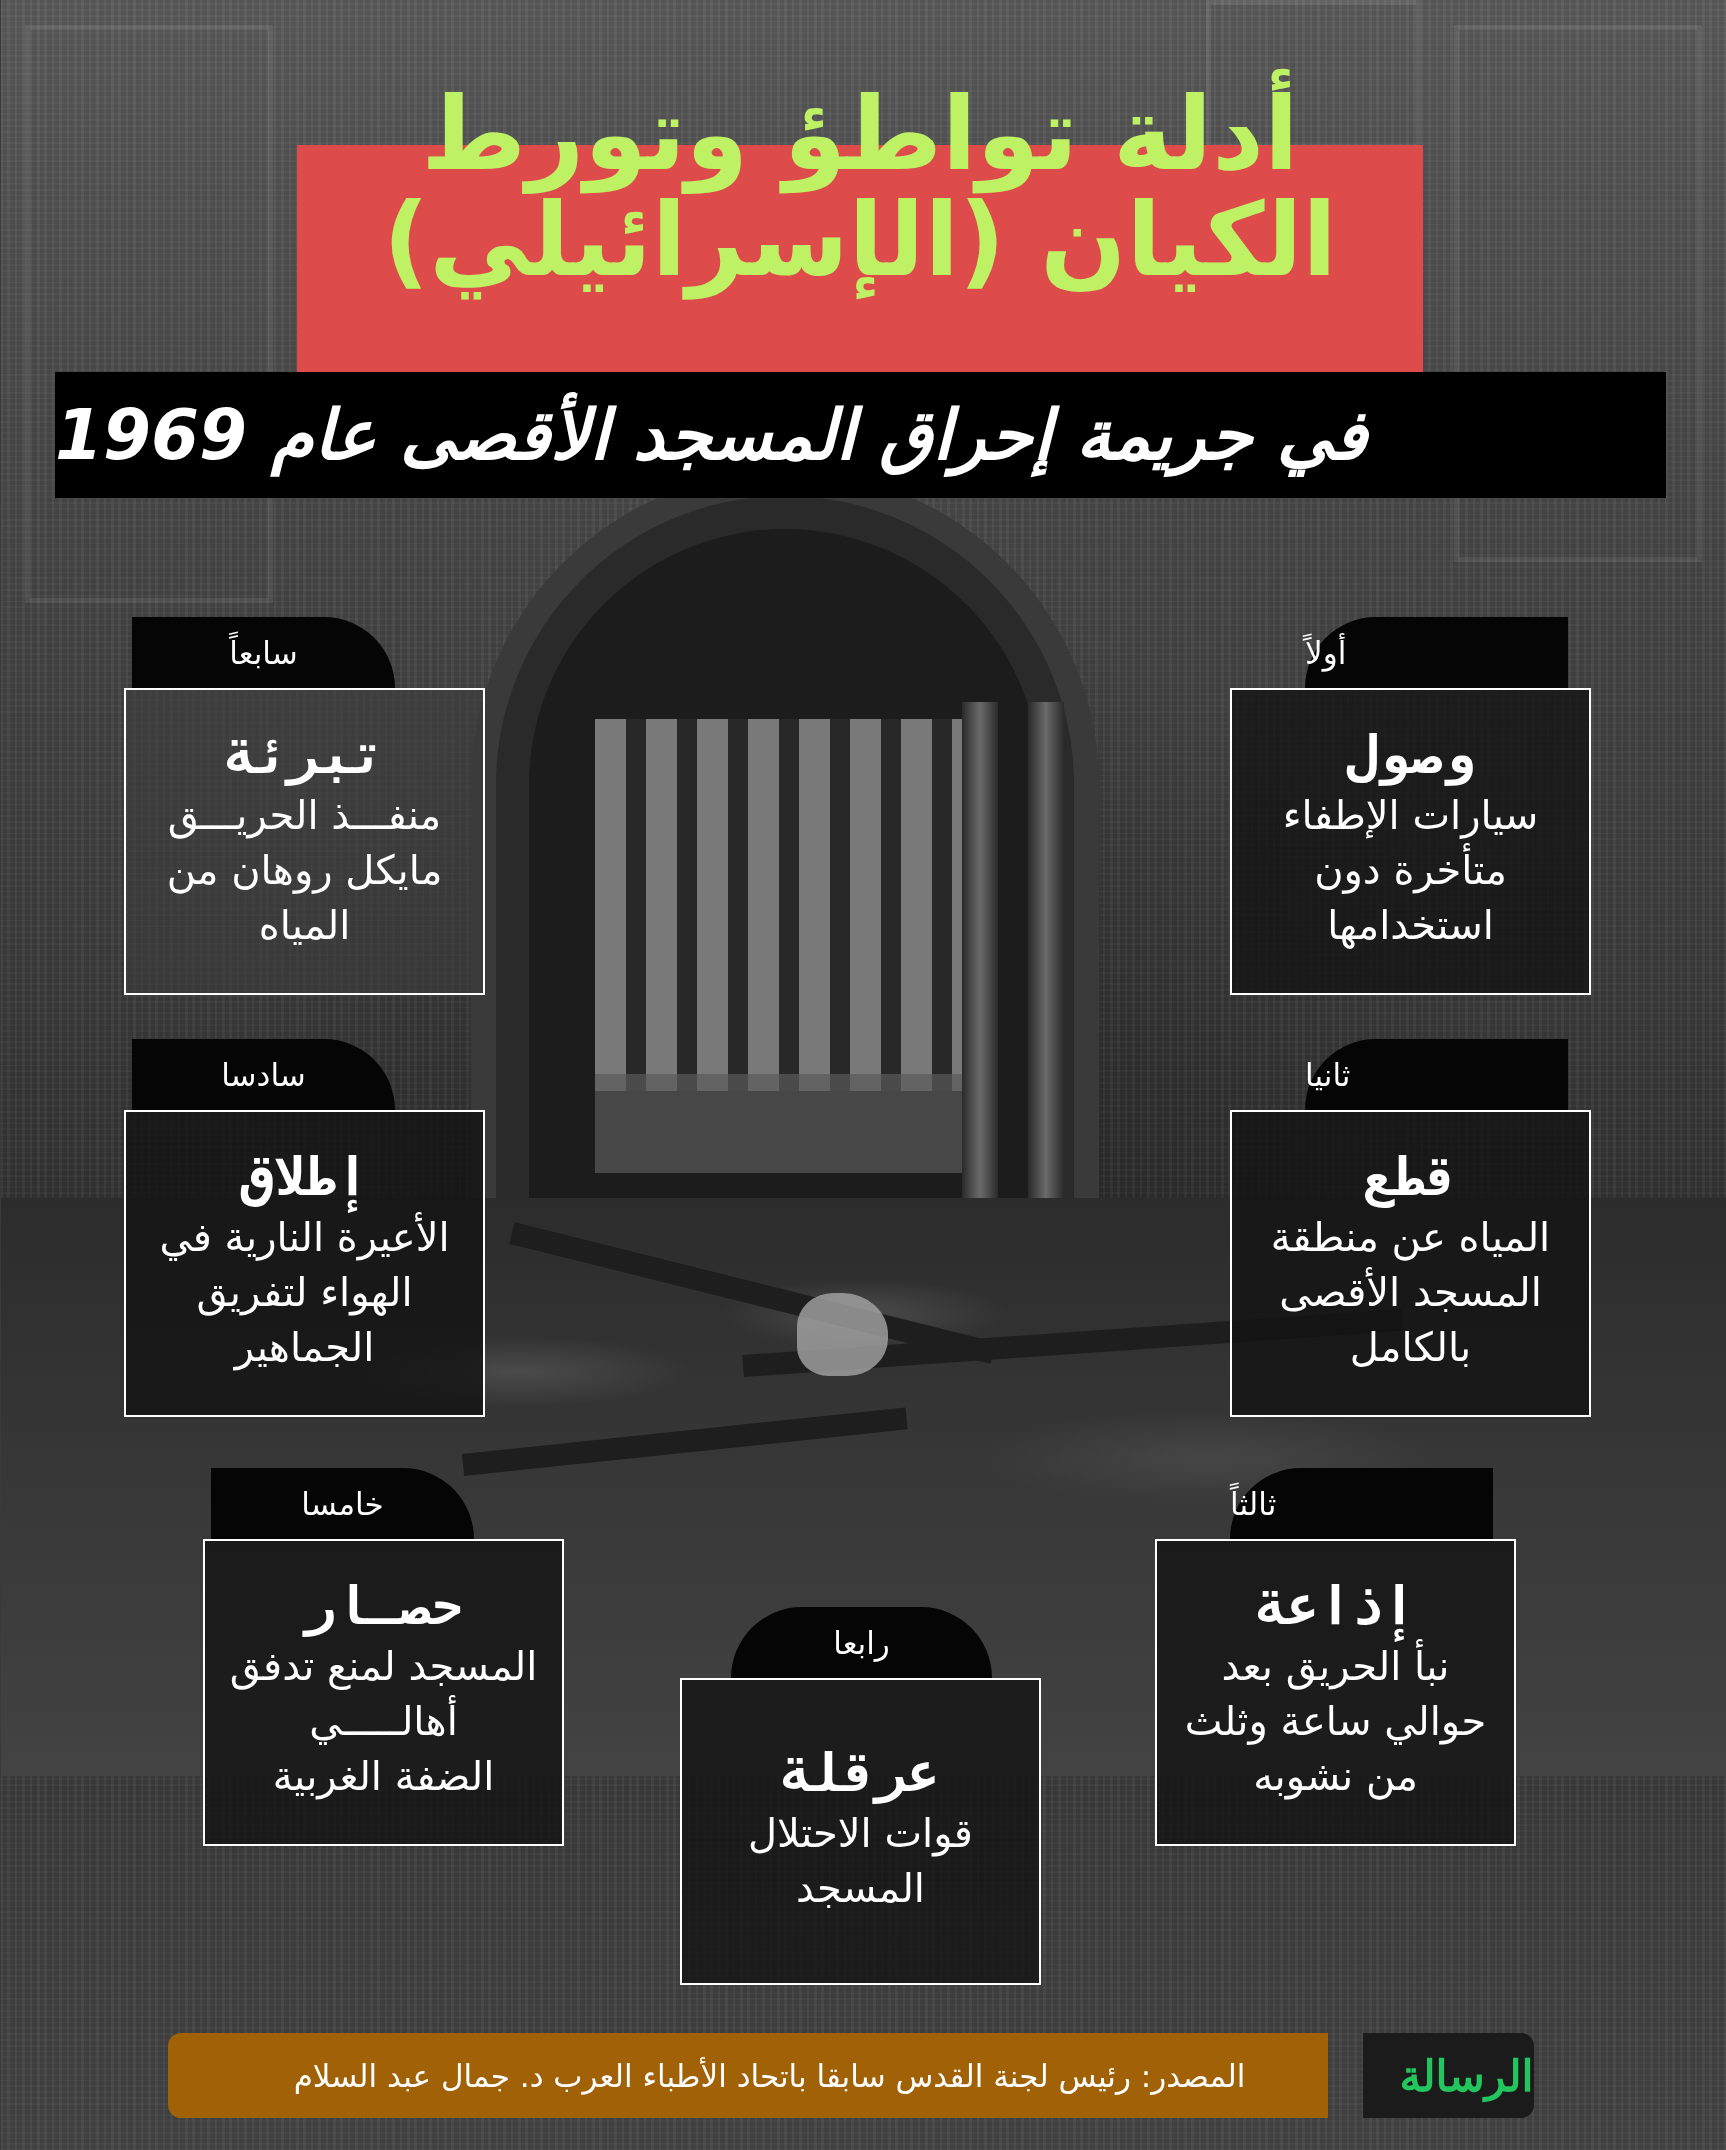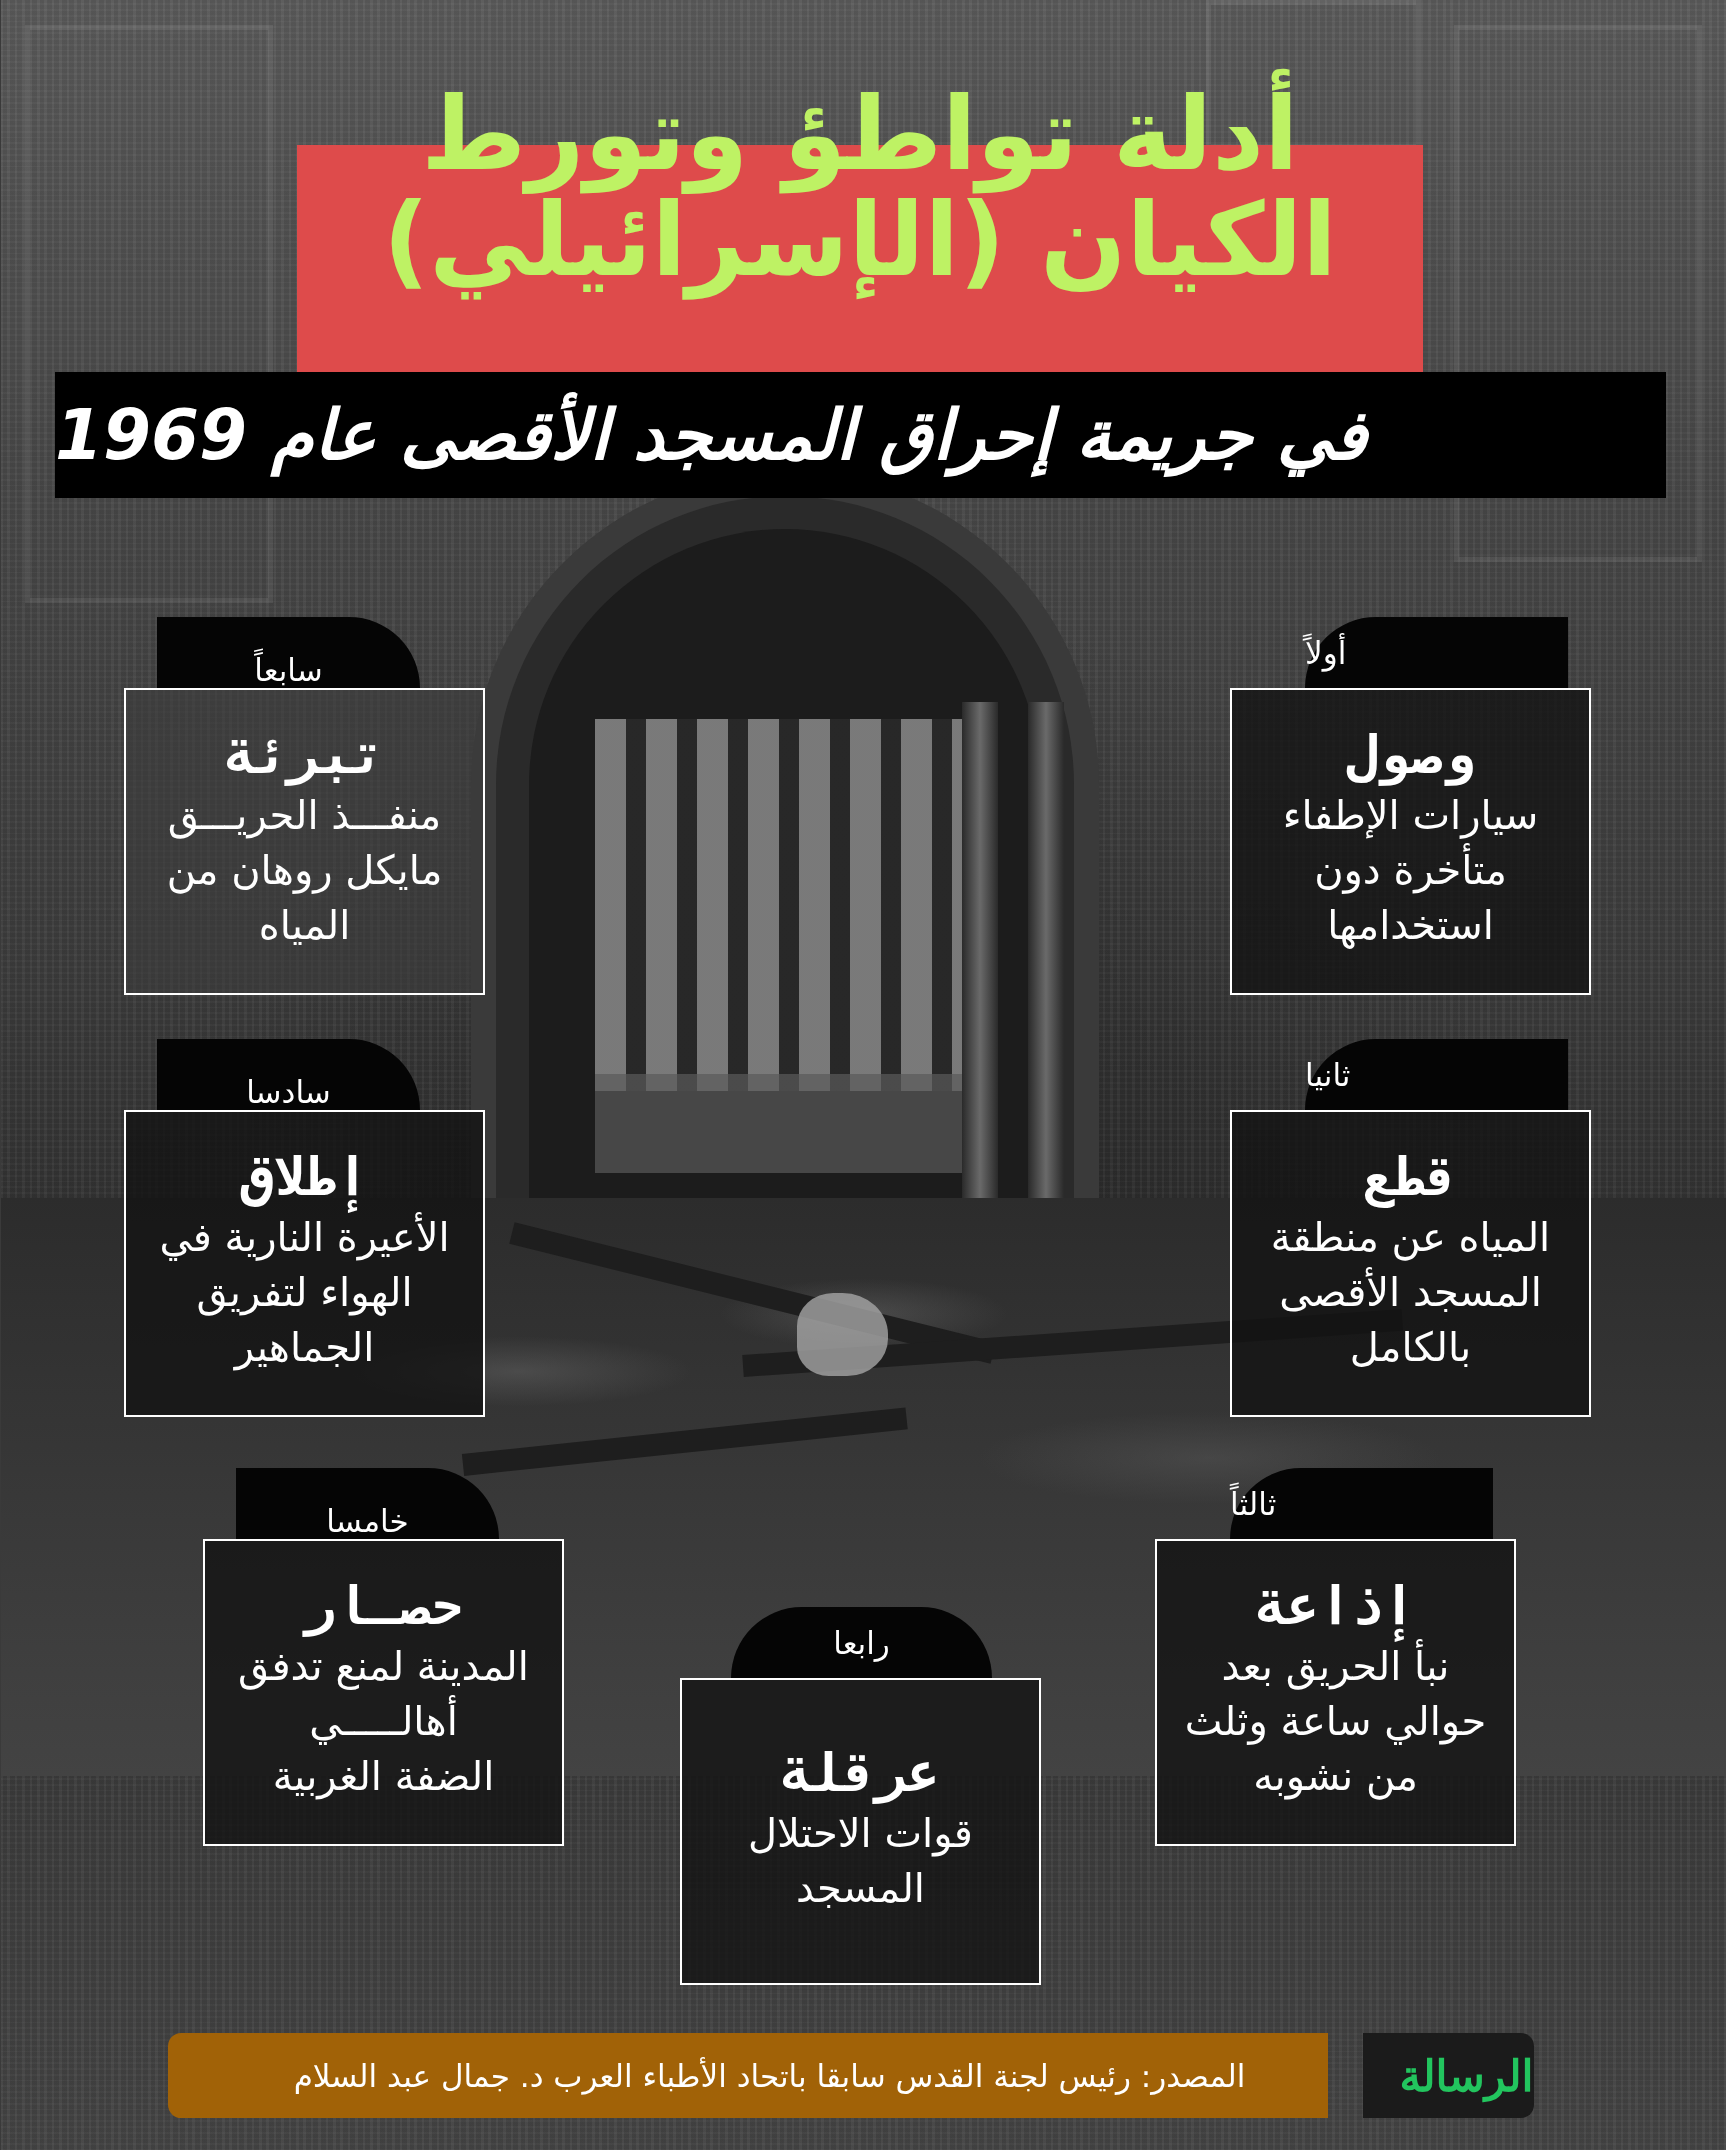--- a/index.html
+++ b/index.html
@@ -43,21 +43,21 @@
   .subtitle-box { position: absolute; left: 55px; top: 372px; width: 1611px; height: 126px; background: #000;
     display: flex; align-items: center; justify-content: flex-end; font-style: italic; }
   .subtitle { font-family: "DejaVu Sans", sans-serif; font-weight: 700; font-size: 69px; color: #fff; direction: rtl; }
 
   
   .card { position: absolute; }
   .card .tab { position: absolute; top: 0; height: 71px; background: #050505;
     display: flex; align-items: center; justify-content: center; }
   .card .tab .tab-label { font-family: "DejaVu Sans", sans-serif; font-size: 31px; color: #fff; direction: rtl; }
   .card.right .tab { right: 23px; width: 263px; border-radius: 91px 0 0 0; justify-content: flex-end; }
-  .card.left  .tab { left: 33px;  width: 263px; border-radius: 0 91px 0 0; align-items: flex-end; }
+  .card.left  .tab { left: 8px;  width: 263px; border-radius: 0 91px 0 0; }
   .card.center .tab { left: 51px; width: 261px; border-radius: 74px 74px 0 0; }
   .card .body { position: absolute; top: 71px; left: 0; right: 0; bottom: 0;
     border: 2.5px solid #fff; background: rgba(18,18,18,0.78);
     display: flex; flex-direction: column; align-items: center; justify-content: center; padding: 8.3px 11.6px; text-align: center; direction: rtl; }
   .card.translucent .body { background: rgba(60,60,60,0.55); }
   .card .headline { font-family: Liberation Mono, monospace; font-weight: 700; font-size: 53px; line-height: 58px; color: #fff; }
   .card .desc { font-family: "DejaVu Sans", sans-serif; font-size: 40px; line-height: 55px; color: #fff; }
   .card .desc span { display: block; white-space: nowrap; }
 
   
@@ -152,21 +152,21 @@
   </div>
 </div>
 
 <div class="card left" style="left:203px;top:1468px;width:361px;height:378px;">
   <div class="tab">
     <span class="tab-label">خامسا</span>
   </div>
   <div class="body">
     <div class="headline">حصـار</div>
     <div class="desc">
-      <span>المدينة لمنع تدفق</span>
+      <span>المسجد لمنع تدفق</span>
       <span>أهالـــــي</span>
       <span>الضفة الغربية</span>
     </div>
   </div>
 </div>
 
 <div class="card left" style="left:124px;top:1039px;width:361px;height:378px;">
   <div class="tab">
     <span class="tab-label">سادسا</span>
   </div>

